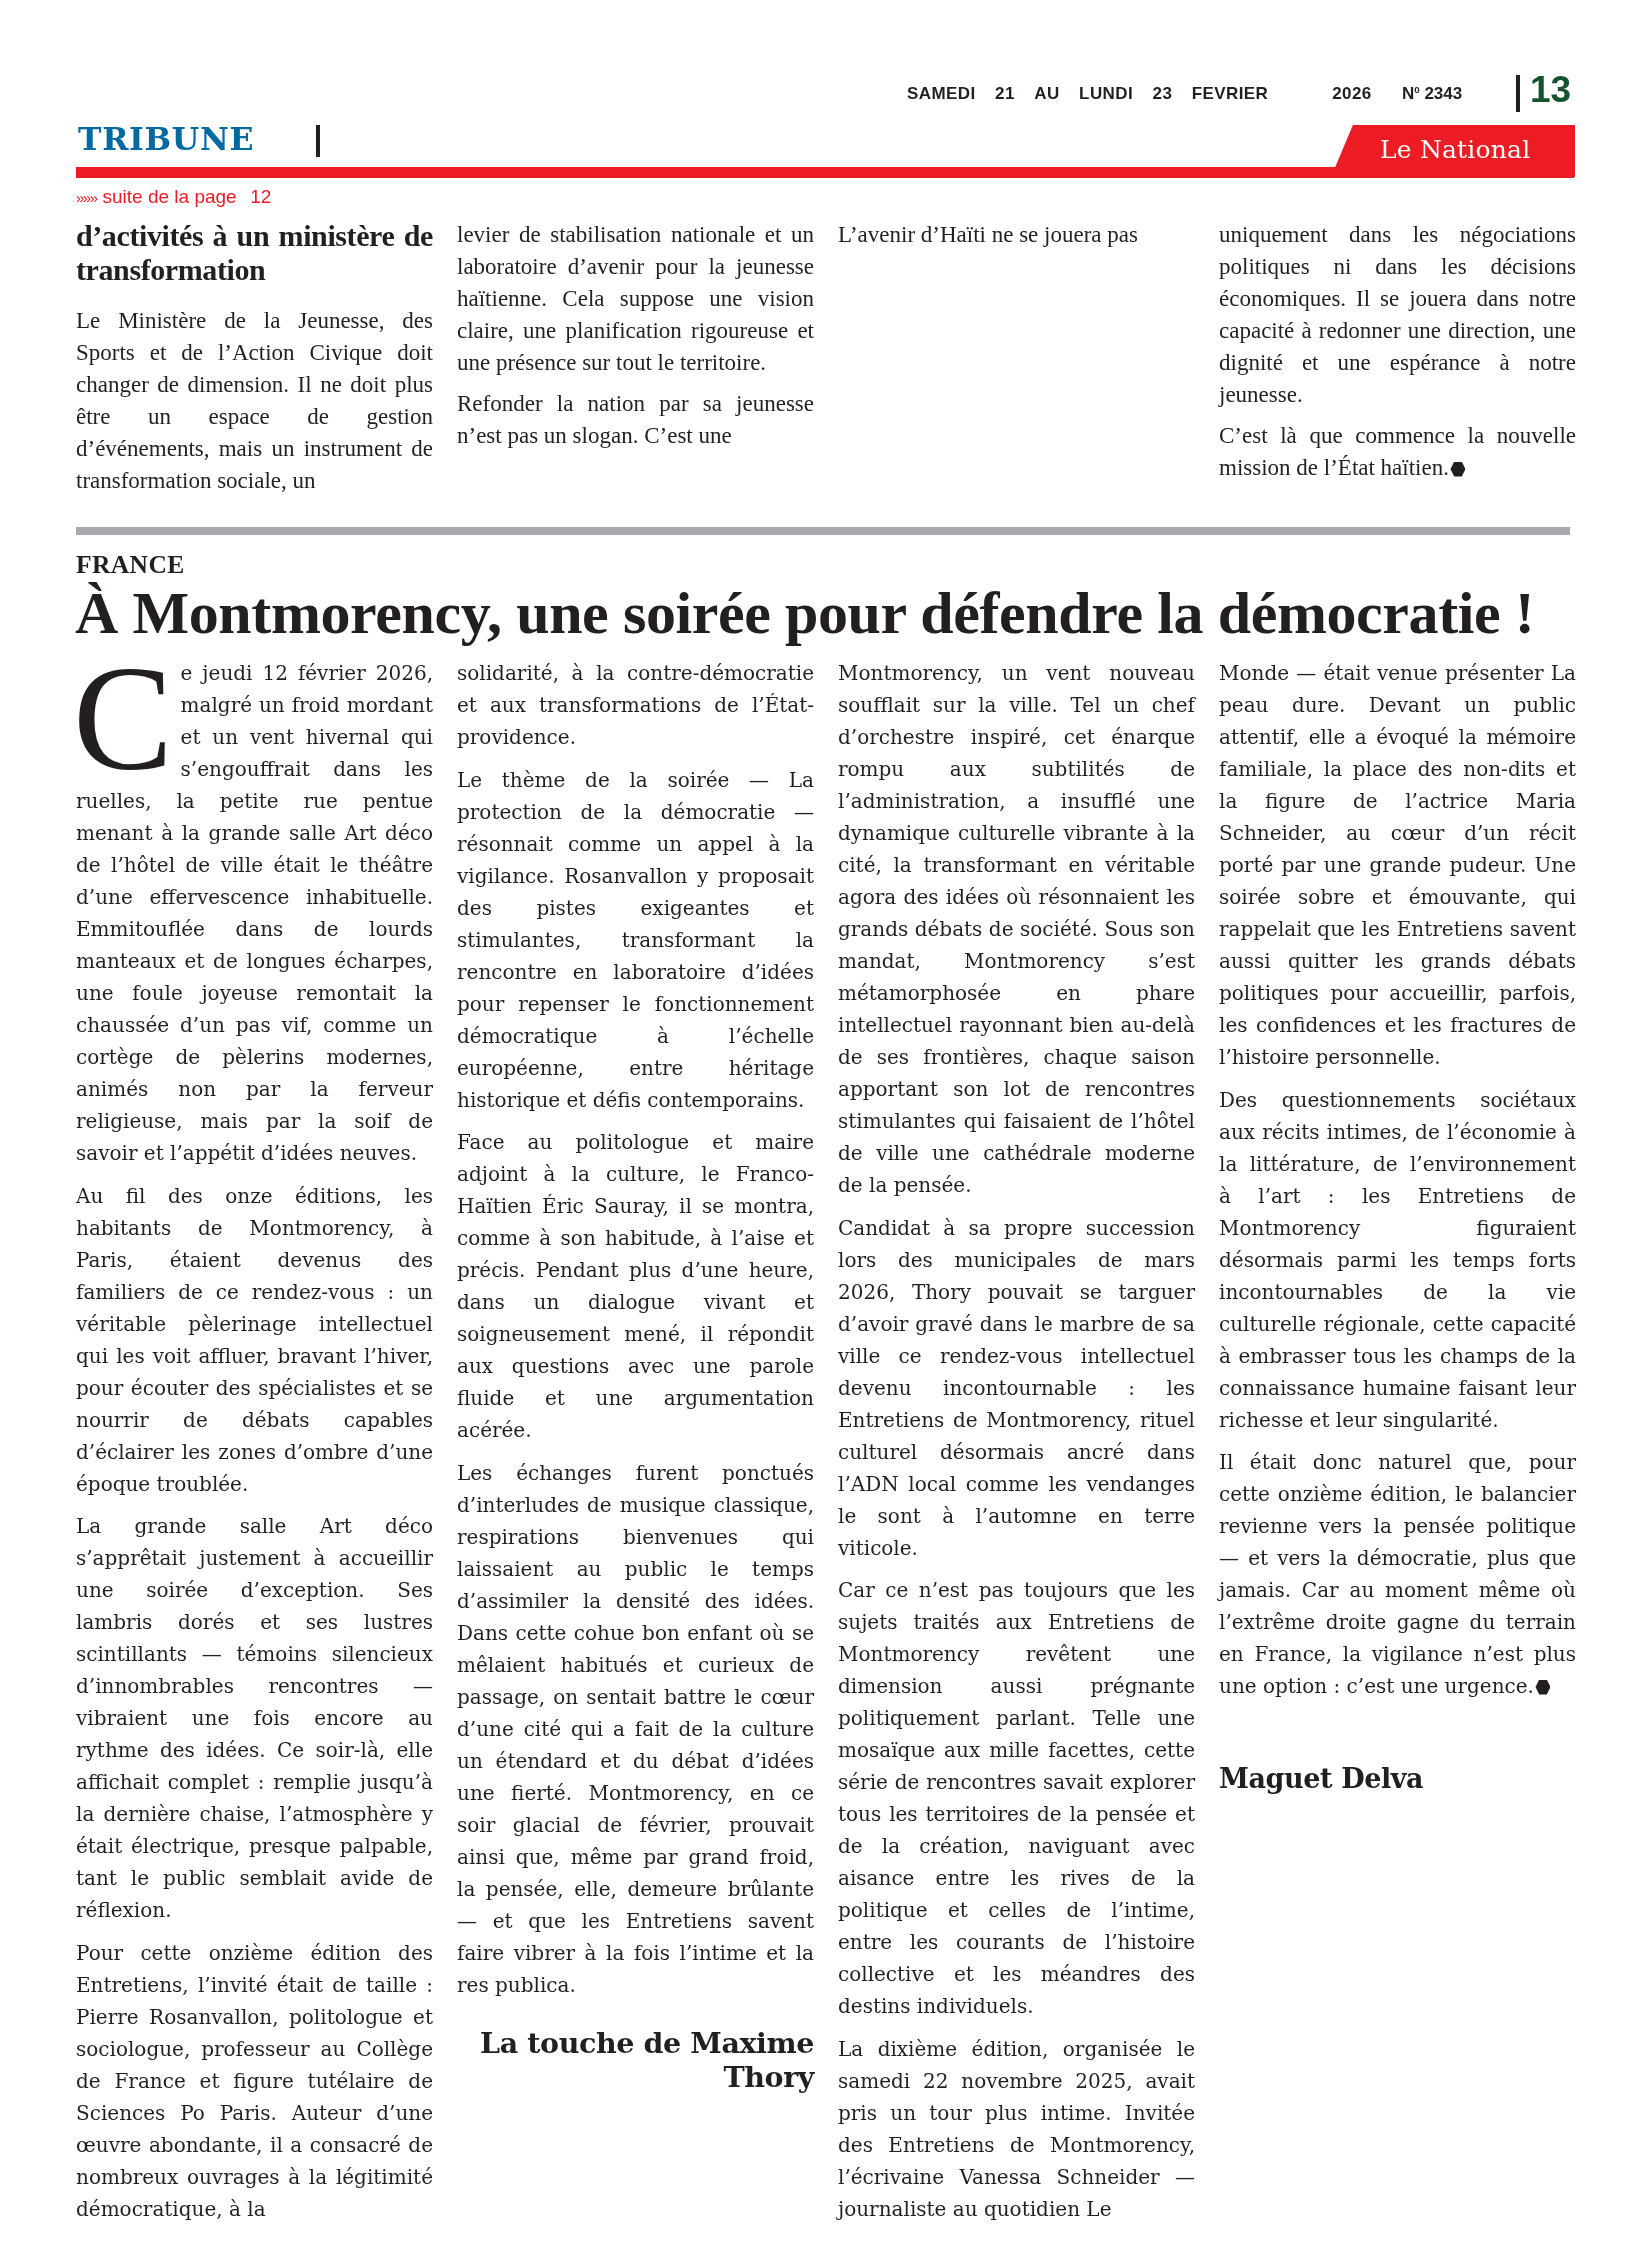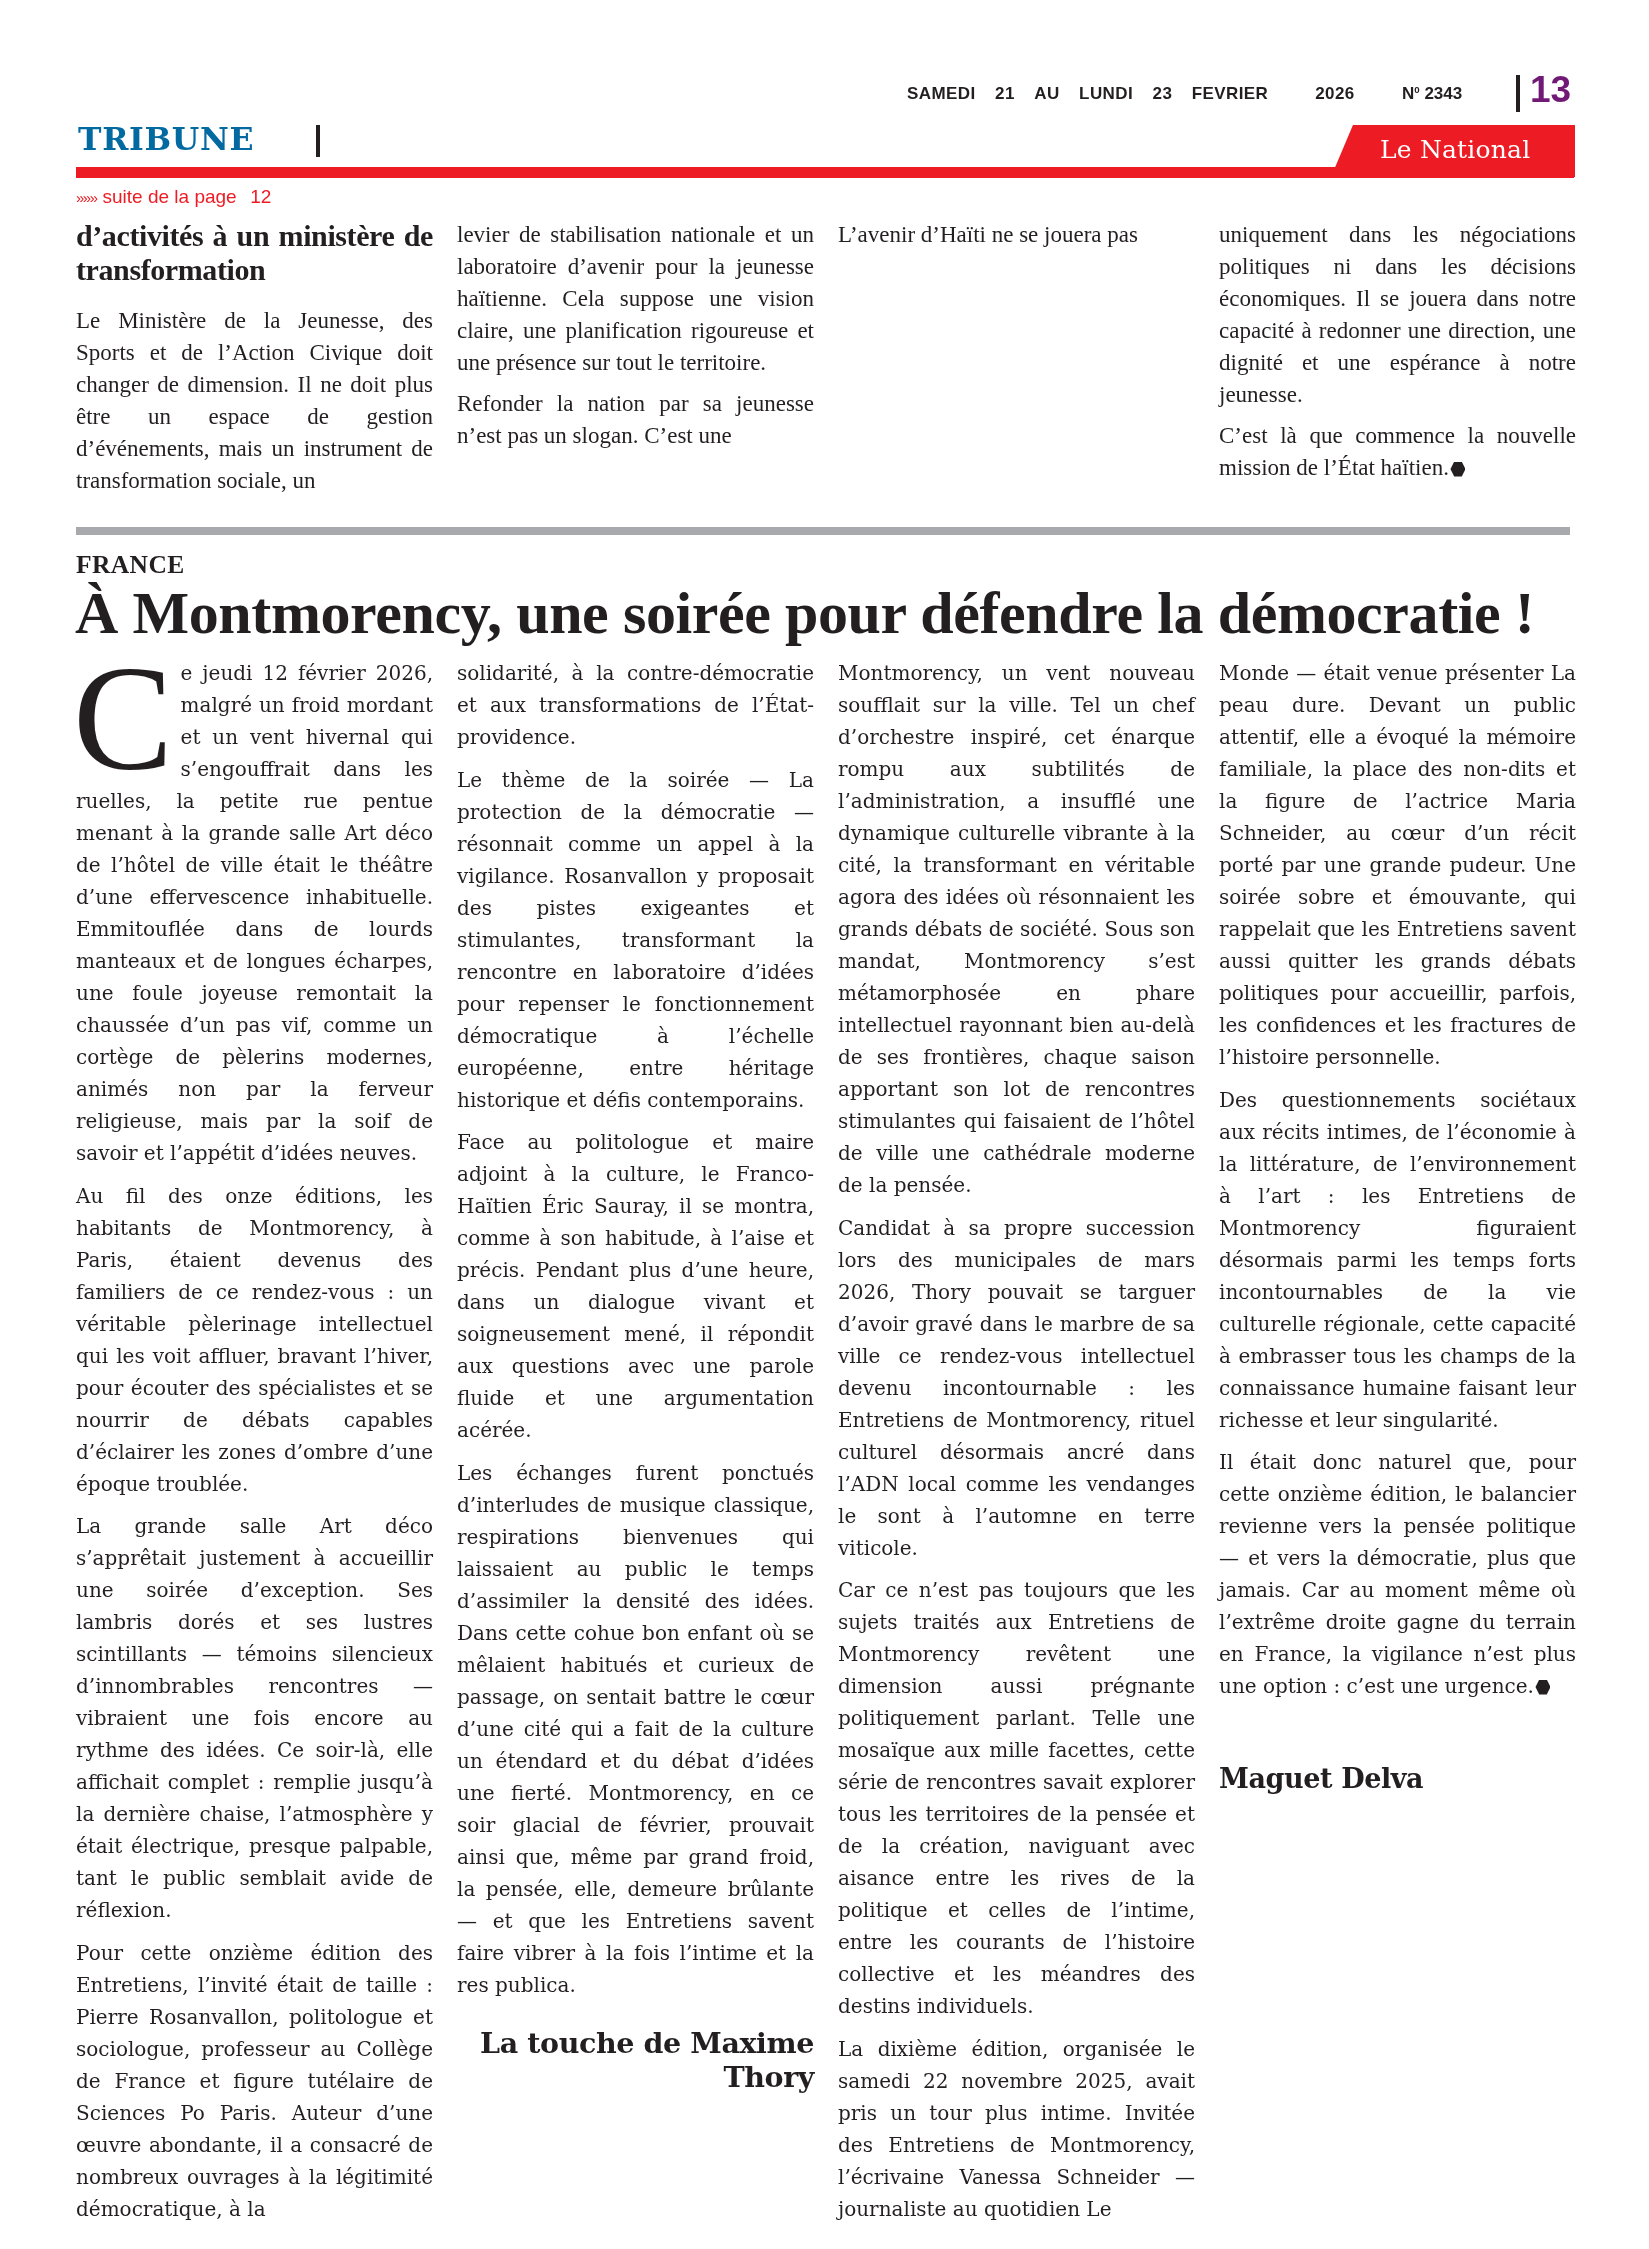--- a/index.html
+++ b/index.html
@@ -5,21 +5,21 @@
   html, body { margin:0; padding:0; background:#ffffff; }
   body { width:1650px; height:2250px; position:relative; overflow:hidden; color:#231f20; }
   .abs { position:absolute; }
 
   
   .dateline { left:907px; top:84px; font-family:"Liberation Sans", sans-serif; font-weight:bold; font-size:17px; letter-spacing:0.4px; color:#231f20; word-spacing:7.5px; white-space:nowrap; }
   .dateline span { margin-right:19.5px; }
   .issue { left:1402px; top:84px; font-family:"Liberation Sans", sans-serif; font-weight:bold; font-size:17px; color:#231f20; white-space:nowrap; }
   .issue sup { font-size:9.7px; vertical-align:6px; }
   .pg-bar { left:1516px; top:75px; width:3.7px; height:37px; background:#231f20; }
-  .pg-num { left:1530px; top:69px; font-family:"Liberation Sans", sans-serif; font-weight:bold; font-size:37px; color:#701a75; line-height:42px; }
+  .pg-num { left:1530px; top:69px; font-family:"Liberation Sans", sans-serif; font-weight:bold; font-size:37px; color:#14532d; line-height:42px; }
 
   .section-label { left:78px; top:120px; font-family:"DejaVu Serif", serif; font-weight:bold; font-size:31.5px; letter-spacing:0.7px; color:#0369a1; line-height:37px; }
   .section-pipe { left:316px; top:125px; width:3.7px; height:31.5px; background:#231f20; }
 
   .red-band { left:76px; top:167px; width:1498px; height:10.5px; background:#ed1c24; }
   .red-tab { left:1331px; top:125px; width:244px; height:52px; background:#ed1c24; clip-path:polygon(9% 0, 100% 0, 100% 100%, 0 100%); }
   .brand { left:1380px; top:130px; width:184px; text-align:left; font-family:"DejaVu Serif", serif; font-weight:normal; font-size:25px; color:#ffffff; line-height:39px; letter-spacing:0.2px; }
 
   .continued { left:76px; top:184px; font-family:"Liberation Sans", sans-serif; font-size:19px; color:#ed1c24; line-height:25.5px; white-space:nowrap; }
   .continued .chev { letter-spacing:-1.5px; margin-right:6px; font-size:15px; }
@@ -52,21 +52,21 @@
   .dropcap { float:left; font-family:"Liberation Serif", serif; font-size:150px; line-height:112px; height:120px; margin:4.5px 7.5px 0 -3px; color:#231f20; }
 
   .subhead { margin:25.5px 0 13.5px 0; font-family:"DejaVu Serif", serif; font-weight:bold; font-size:28.5px; line-height:34px; color:#231f20; text-align:right; letter-spacing:-0.4px; }
   .byline { margin:60px 0 0 0; font-family:"DejaVu Serif", serif; font-weight:bold; font-size:27px; line-height:33px; color:#231f20; letter-spacing:-0.4px; }
 </style>
 </head>
 <body>
 
 <header>
   <div class="abs dateline">
-    <span>SAMEDI</span><span>21</span><span>AU</span><span>LUNDI</span><span>23</span><span style="margin-right:47px">FEVRIER</span><span>2026</span>
+    <span>SAMEDI</span><span>21</span><span>AU</span><span>LUNDI</span><span>23</span><span style="margin-right:64px">FEVRIER</span><span>2026</span>
   </div>
   <div class="abs issue"><span>N</span><sup>0</sup> <span>2343</span></div>
   <div class="abs pg-bar"></div>
   <div class="abs pg-num">13</div>
 
   <div class="abs section-label">TRIBUNE</div>
   <div class="abs section-pipe"></div>
 
   <div class="abs red-band"></div>
   <div class="abs red-tab"></div>

